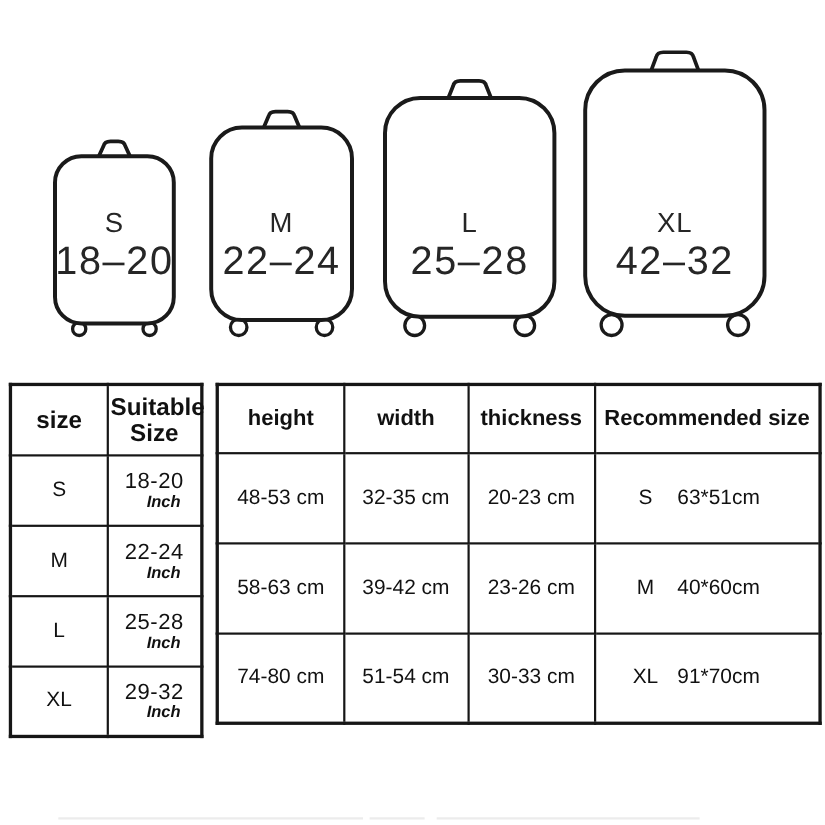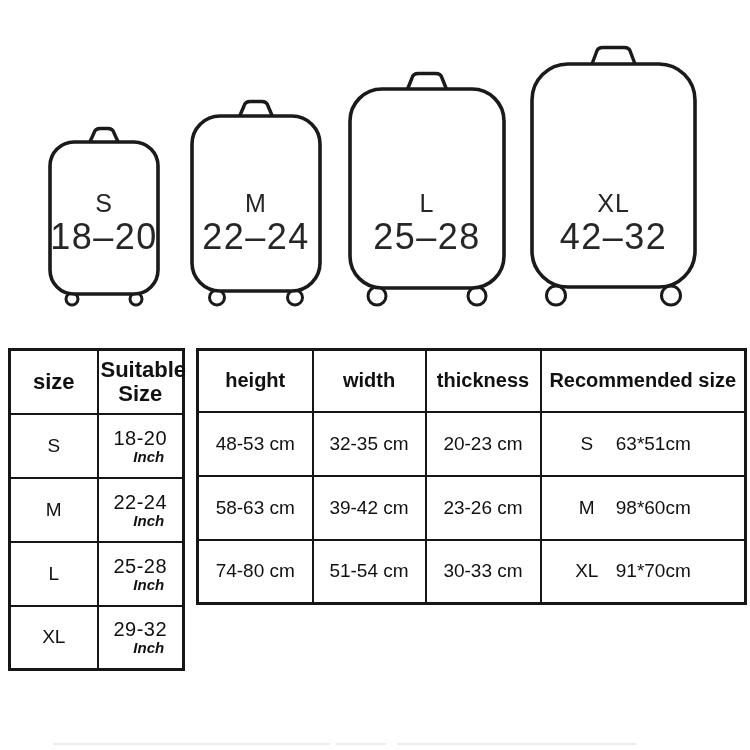--- a/index.html
+++ b/index.html
@@ -64,21 +64,21 @@
   .t-size { width: 174px; }
   .t-size th { height: 64px; font-size: 22px; line-height: 1.1; }
   .t-size td { height: 64px; font-size: 19px; }
   .t-size col.c1 { width: 88px; }
   .t-size col.c2 { width: 86px; }
   .range { font-size: 20px; line-height: 22px; letter-spacing: 0.5px; }
   .unit  { font-size: 15px; line-height: 16px; font-weight: bold; font-style: italic; padding-left: 17px; }
 
   .t-dims { width: 548px; }
   .t-dims th { height: 62px; font-size: 20px; }
-  .t-dims td { height: 64px; font-size: 19px; }
+  .t-dims td { height: 82px; font-size: 19px; }
   .t-dims col.d1 { width: 115px; }
   .t-dims col.d2 { width: 113px; }
   .t-dims col.d3 { width: 115px; }
   .t-dims col.d4 { width: 205px; }
   .rec {
     display: grid;
     grid-template-columns: 58px 112px;
     justify-content: center;
     align-items: center;
   }
@@ -228,21 +228,21 @@
             </div>
           </td>
         </tr>
         <tr>
           <td>58-63 cm</td>
           <td>39-42 cm</td>
           <td>23-26 cm</td>
           <td>
             <div class="rec">
               <span class="rec-letter">M</span>
-              <span class="rec-dims">98*60cm</span>
+              <span class="rec-dims">40*60cm</span>
             </div>
           </td>
         </tr>
         <tr>
           <td>74-80 cm</td>
           <td>51-54 cm</td>
           <td>30-33 cm</td>
           <td>
             <div class="rec">
               <span class="rec-letter">XL</span>

